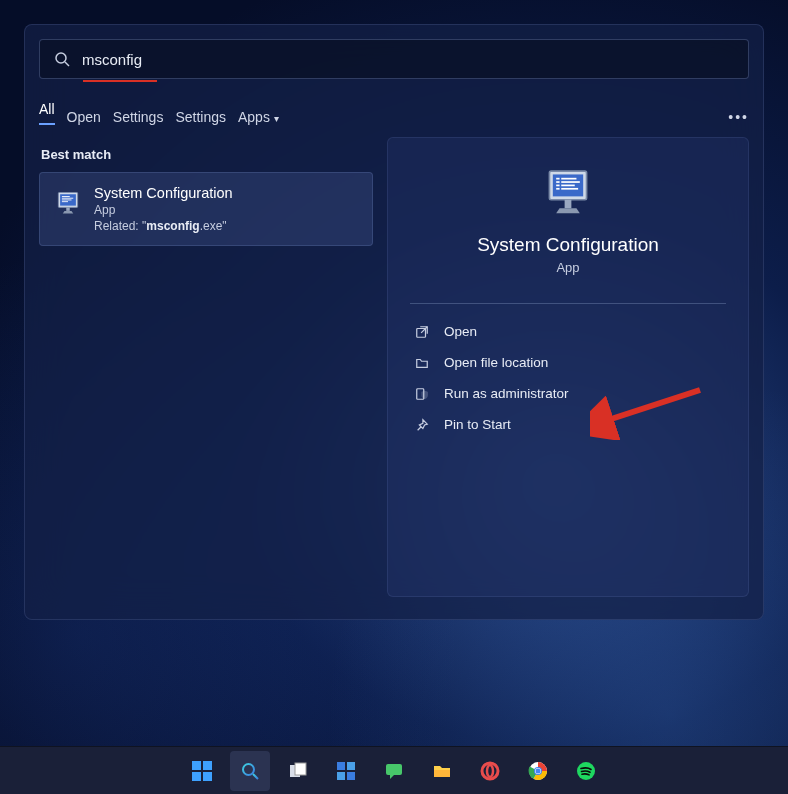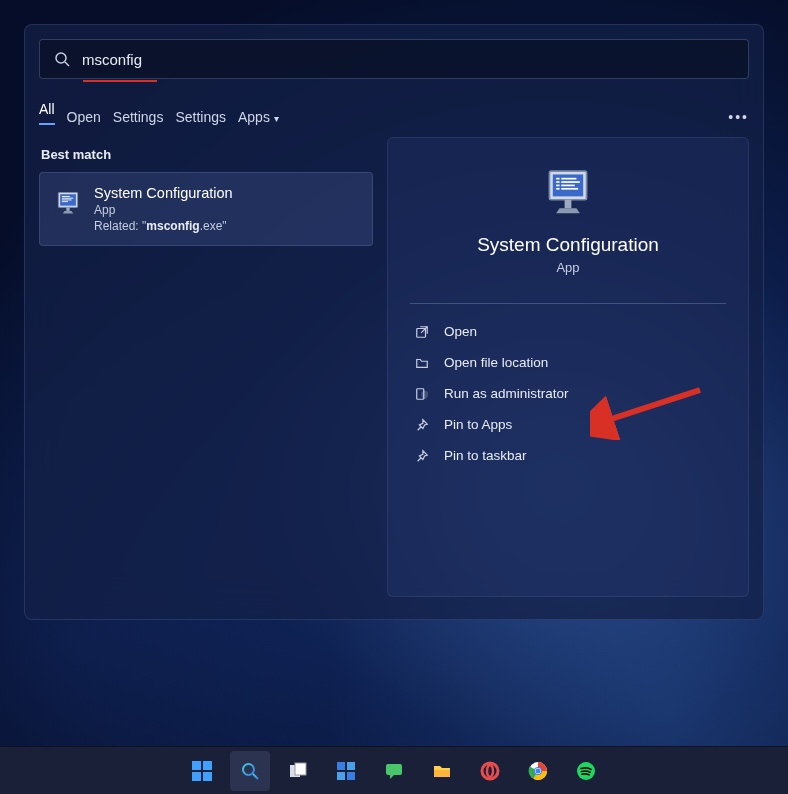--- a/index.html
+++ b/index.html
@@ -268,31 +268,23 @@
         </span>
         <span>Run as administrator</span>
       </div>
 
       <div class="action-row">
         <span class="ic">
           <svg width="14" height="14" viewBox="0 0 16 16" fill="none" stroke="currentColor" stroke-width="1.4">
               <path d="M9 2l5 5-3 1-2 4-2-2-4 4 4-4-2-2 4-2z"></path>
             </svg>
         </span>
-        <span>Pin to Apps</span>
-      </div>
-
-      <div class="action-row">
-        <span class="ic">
-          <svg width="14" height="14" viewBox="0 0 16 16" fill="none" stroke="currentColor" stroke-width="1.4">
-              <path d="M9 2l5 5-3 1-2 4-2-2-4 4 4-4-2-2 4-2z"></path>
-            </svg>
-        </span>
-        <span>Pin to taskbar</span>
-      </div>
+        <span>Pin to Start</span>
+      </div>
+
     </div>
   </div>
 
   <svg class="arrow" width="120" height="60" viewBox="0 0 120 60">
     <defs>
         <marker id="ah" markerWidth="8" markerHeight="8" refX="2" refY="4" orient="auto">
           <polygon points="0,0 8,4 0,8" fill="#d93025"></polygon>
         </marker>
       </defs>
     <line x1="110" y1="10" x2="12" y2="42" stroke="#d93025" stroke-width="6" marker-end="url(#ah)"></line>

